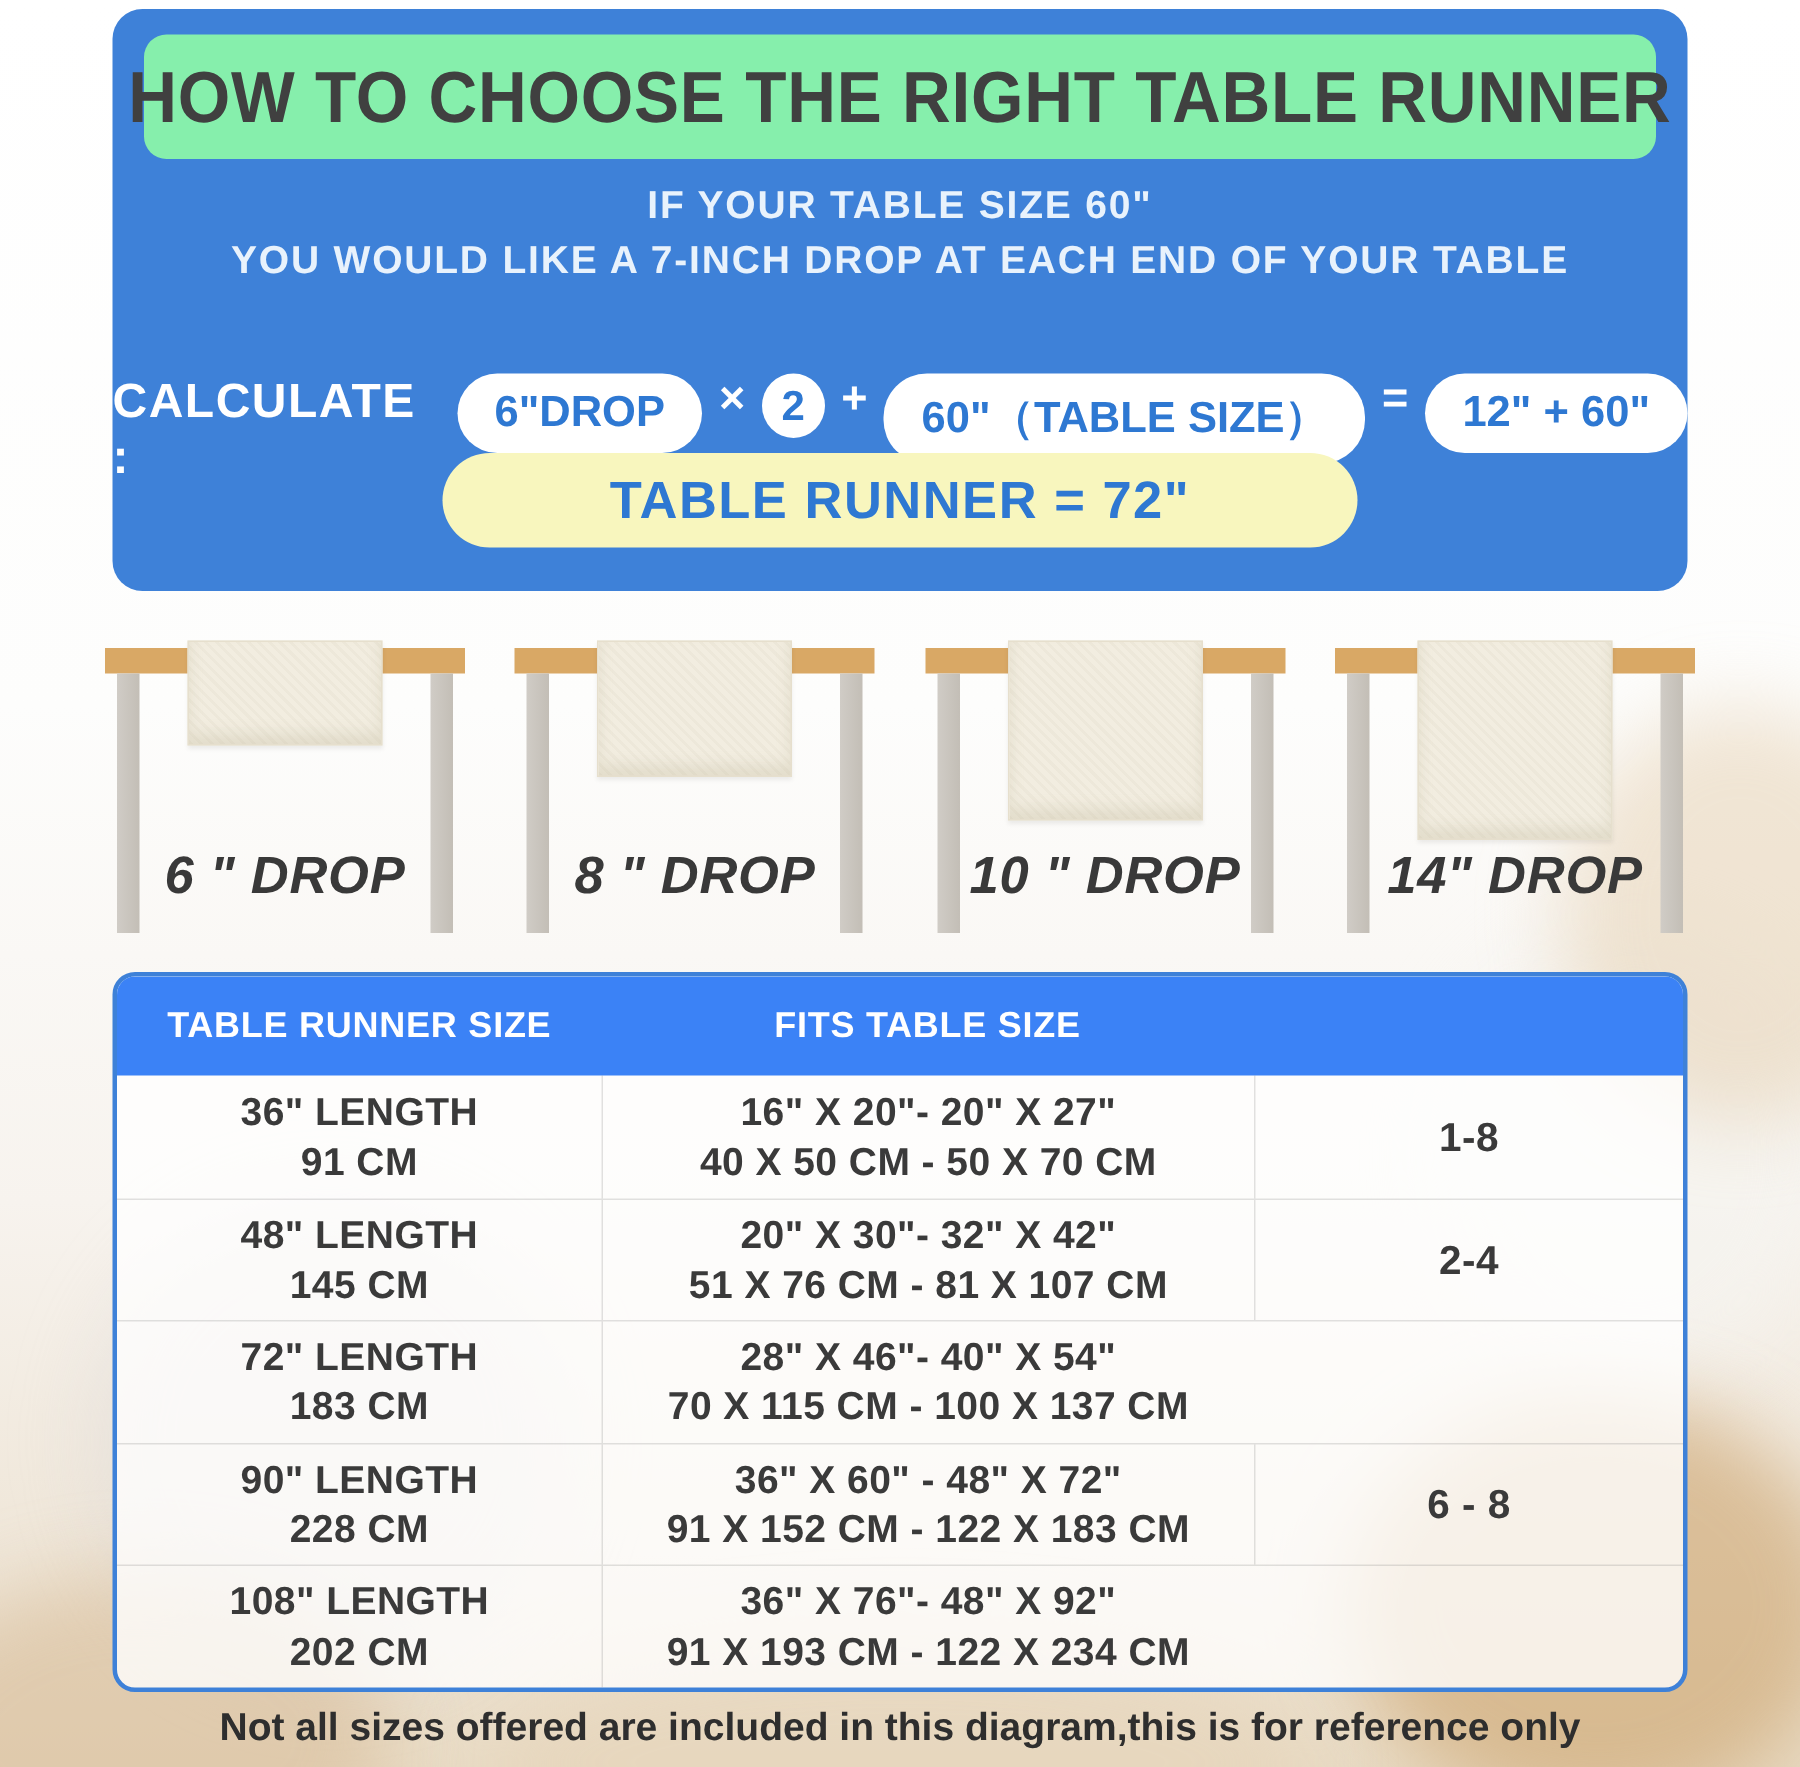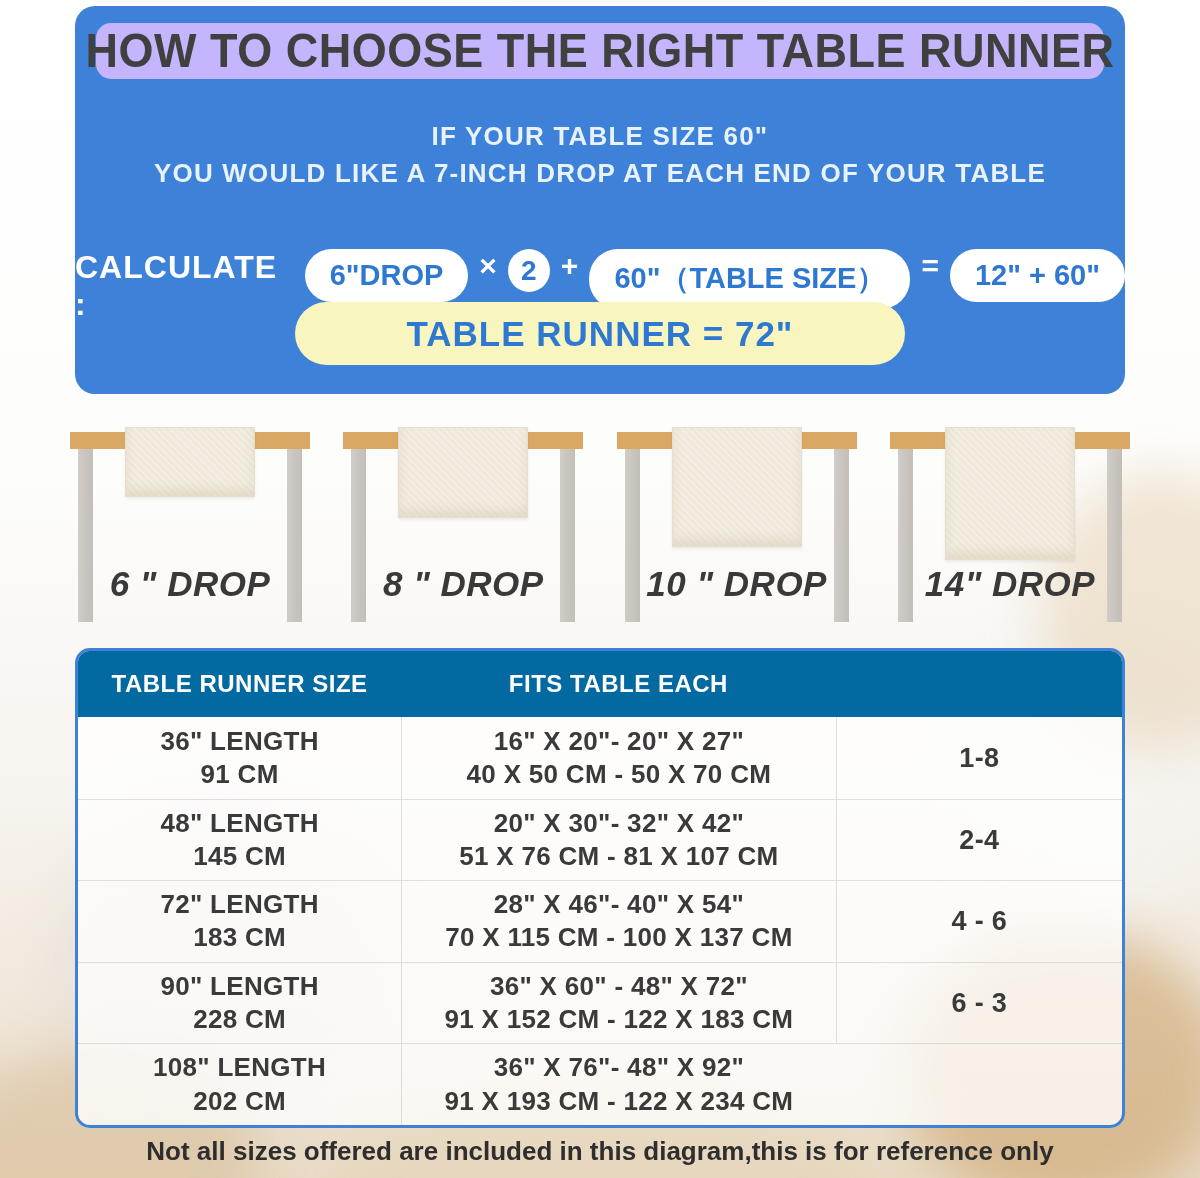--- a/index.html
+++ b/index.html
@@ -17,22 +17,22 @@
   .blob.b1 { left:900px; top:930px; width:330px; height:280px; background:rgba(201,156,98,.55); }
   .blob.b2 { left:1040px; top:470px; width:240px; height:280px; background:rgba(226,202,166,.45); }
   .blob.b3 { left:-70px;  top:1050px; width:330px; height:220px; background:rgba(213,184,146,.5); }
   .blob.b4 { left:320px; top:1090px; width:560px; height:170px; background:rgba(228,209,180,.45); }
   .blob.b5 { left:60px;  top:800px; width:320px; height:320px; background:rgba(212,210,212,.30); }
   .blob.b6 { left:960px; top:620px; width:260px; height:300px; background:rgba(245,243,240,.7); }
 
   
   .top-panel { position:absolute; left:75px; top:6px; width:1050px; height:388px;
     background:#3E81D8; border-radius:20px; }
-  .title-banner { position:absolute; left:21px; right:21px; top:17px; height:56px;
-    background:#c4b5fd; border-radius:15px; display:flex; align-items:center; justify-content:center; }
+  .title-banner { position:absolute; left:21px; right:21px; top:17px; height:83px;
+    background:#86efac; border-radius:15px; display:flex; align-items:center; justify-content:center; }
   .title-banner .title { font-size:45px; font-weight:bold; color:#404040; letter-spacing:.5px;
     transform:scaleY(1.07); white-space:nowrap; }
   .subtitle { position:absolute; left:0; width:100%; text-align:center; color:#E8F2FC;
     font-weight:bold; letter-spacing:1.2px; font-size:26px; }
   .subtitle.s1 { top:115px; }
   .subtitle.s2 { top:152px; }
 
   .calc-row { position:absolute; top:223px; left:0; width:100%; height:58px;
     display:flex; align-items:flex-start; justify-content:center; gap:11px;margin-top:20px; }
   .calc-label { color:#ffffff; font-size:32px; font-weight:bold; letter-spacing:1px; }
@@ -65,21 +65,21 @@
   .runner.d14 { height:133px; }
   .drop-label { position:absolute; top:140px; left:0; width:100%; text-align:center;
     font-style:italic; font-weight:bold; font-size:35px; color:#393939; letter-spacing:.5px;
     white-space:nowrap; }
 
   
   .size-table { position:absolute; left:75px; top:648px; width:1050px; height:480px;
     border:3px solid #3E81D8; border-radius:15px; overflow:hidden;
     background:rgba(255,255,255,.78); }
   .size-header { display:grid; grid-template-columns:325fr 437fr 288fr; height:66px;
-    background:#0369a1; align-items:center; }
+    background:#3b82f6; align-items:center; }
   .size-header .th { text-align:center; color:#ffffff; font-weight:bold; font-size:24px;
     letter-spacing:.5px; }
   .size-body { display:grid; grid-template-rows:repeat(5,1fr); height:calc(100% - 66px); }
   .size-row { display:grid; grid-template-columns:325fr 437fr 288fr; }
   .size-row + .size-row { border-top:1px solid rgba(110,110,110,.20); }
   .cell { display:flex; flex-direction:column; justify-content:center; align-items:center;
     text-align:center; color:#3A3A3A; font-weight:bold; height:100%; }
   .cell.sep { border-left:1px solid rgba(110,110,110,.20); }
   .cell .line { font-size:26px; line-height:1.28; letter-spacing:.3px; white-space:nowrap; }
   .cell.persons .line { font-size:27px; }
@@ -147,21 +147,21 @@
     <div class="leg left"></div>
     <div class="leg right"></div>
     <div class="runner d14"></div>
     <div class="drop-label">14" DROP</div>
   </div>
 </div>
 
 <div class="size-table">
   <div class="size-header">
     <div class="th">TABLE RUNNER SIZE</div>
-    <div class="th">FITS TABLE EACH</div>
+    <div class="th">FITS TABLE SIZE</div>
   </div>
   <div class="size-body">
 
     <div class="size-row">
       <div class="cell">
         <div class="line">36" LENGTH</div>
         <div class="line">91 CM</div>
       </div>
       <div class="cell sep">
         <div class="line">16" X 20"- 20" X 27"</div>
@@ -188,36 +188,33 @@
 
     <div class="size-row">
       <div class="cell">
         <div class="line">72" LENGTH</div>
         <div class="line">183 CM</div>
       </div>
       <div class="cell sep">
         <div class="line">28" X 46"- 40" X 54"</div>
         <div class="line">70 X 115 CM - 100 X 137 CM</div>
       </div>
-      <div class="cell sep persons">
-        <div class="line">4 - 6</div>
-      </div>
     </div>
 
     <div class="size-row">
       <div class="cell">
         <div class="line">90" LENGTH</div>
         <div class="line">228 CM</div>
       </div>
       <div class="cell sep">
         <div class="line">36" X 60" - 48" X 72"</div>
         <div class="line">91 X 152 CM - 122 X 183 CM</div>
       </div>
       <div class="cell sep persons">
-        <div class="line">6 - 3</div>
+        <div class="line">6 - 8</div>
       </div>
     </div>
 
     <div class="size-row">
       <div class="cell">
         <div class="line">108" LENGTH</div>
         <div class="line">202 CM</div>
       </div>
       <div class="cell sep">
         <div class="line">36" X 76"- 48" X 92"</div>

